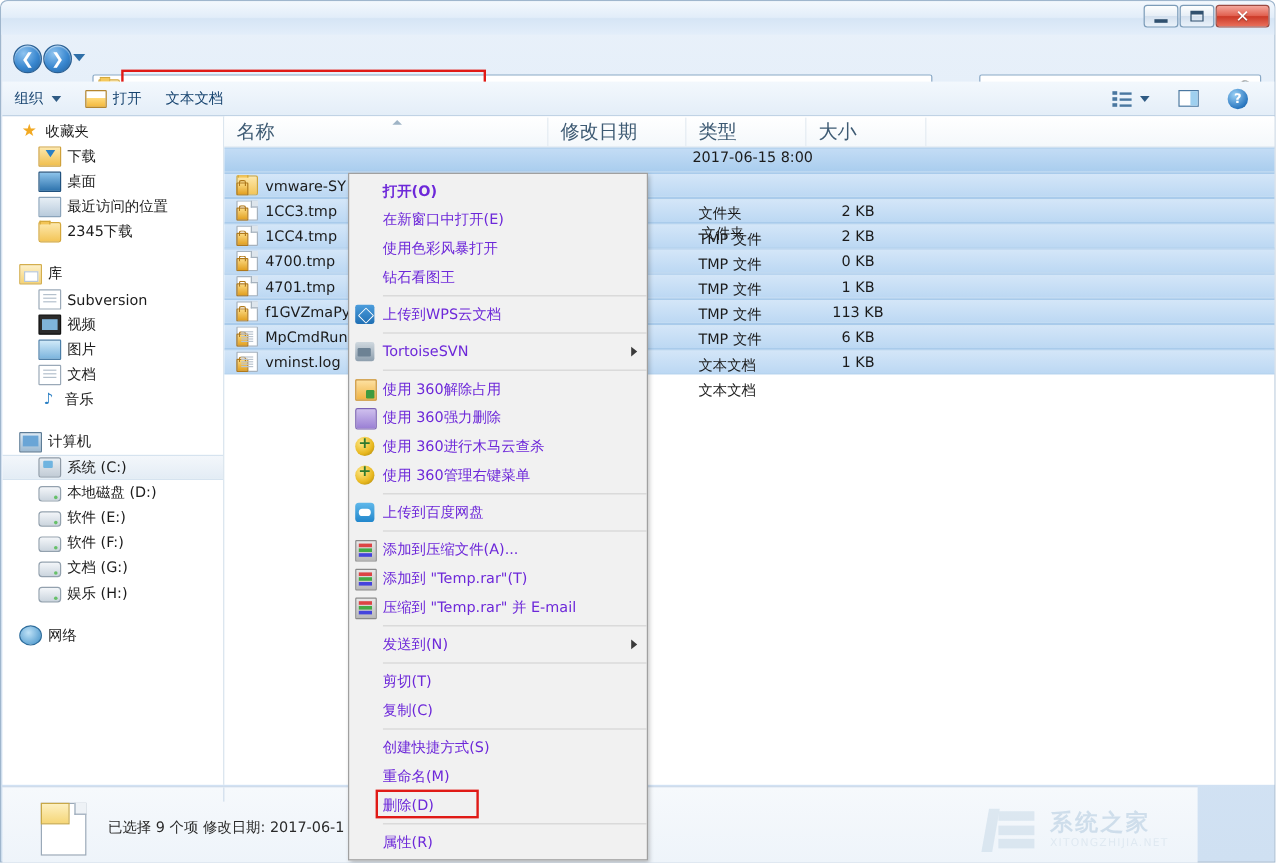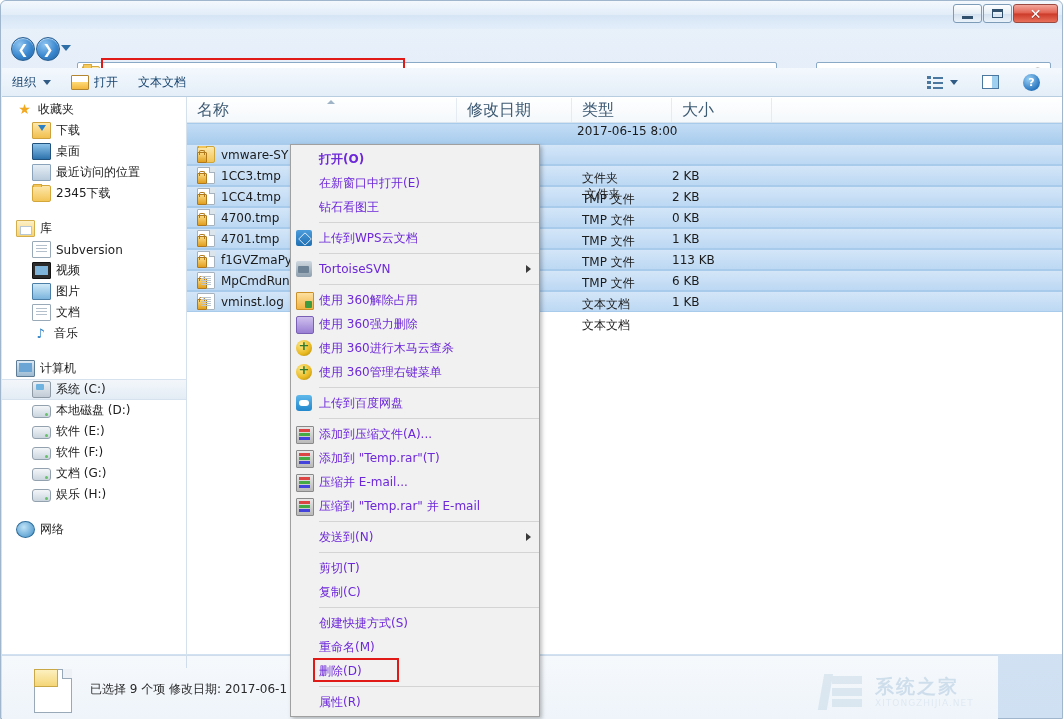--- a/index.html
+++ b/index.html
@@ -257,21 +257,21 @@
     box-sizing:border-box; cursor:default; font-size:12px; color:#1b1b1b;
   }
   .row.sel {
     background:linear-gradient(to bottom,#d4e6f8 0%,#bcd8f3 100%);
     border-top:1px solid #a9cbeb; border-bottom:1px solid #a9cbeb;
   }
   .row.sel.first { background:linear-gradient(to bottom,#c3dcf5 0%,#a9cdee 100%);flex-direction:column; }
   .cell-name{ width:270px; display:flex; align-items:center; padding-left:10px; box-sizing:border-box; overflow:hidden; white-space:nowrap;}
   .cell-date{ width:115px; padding-left:10px; box-sizing:border-box; white-space:nowrap;}
   .cell-type{ width:100px; padding-left:10px; box-sizing:border-box; white-space:nowrap;margin-top:48px;}
-  .cell-size{ width:100px; padding-right:14px; box-sizing:border-box; text-align:left; white-space:nowrap;}
+  .cell-size{ width:100px; padding-right:14px; box-sizing:border-box; text-align:center; white-space:nowrap;}
   .f-ico{ width:16px;height:15px;margin-right:6px;flex:none;position:relative;}
   .f-folder{ background:linear-gradient(to bottom,#fde8ac,#f3c558); border:1px solid #cfa63a; border-radius:1px 2px 2px 2px;}
   .f-folder:before{content:"";position:absolute;left:0;top:-2px;width:7px;height:2px;background:#f3c558;border:1px solid #cfa63a;border-bottom:none;}
   .f-file{ background:#ffffff; border:1px solid #a6b2be; border-radius:1px;}
   .f-file:before{content:"";position:absolute;right:-1px;top:-1px;width:5px;height:5px;background:#dde5ec;border-left:1px solid #a6b2be;border-bottom:1px solid #a6b2be;}
   .f-text{ background:#ffffff; border:1px solid #a6b2be; border-radius:1px;}
   .f-text:after{content:"";position:absolute;left:3px;top:3px;right:3px;height:1px;background:#b9c4cf;box-shadow:0 2px 0 #b9c4cf,0 4px 0 #b9c4cf,0 6px 0 #b9c4cf,0 8px 0 #b9c4cf;}
   .lock{
     position:absolute; left:-1px; bottom:-1px; width:8px;height:9px;
     background:linear-gradient(to bottom,#fbd87e,#e2a020); border:1px solid #b0791b; border-radius:1px;
@@ -689,20 +689,23 @@
   <div id="ctxmenu">
     <div id="ctx-gutter"></div>
     <div id="ctx-redbox" style="top: 513px; left: 22px; width: 86px; height: 24px;"></div>
   <div class="mi bold">
         <span>打开(O)</span>
       </div>
       <div class="mi">
         <span>在新窗口中打开(E)</span>
       </div>
       <div class="mi">
+        <span>使用色彩风暴打开</span>
+      </div>
+      <div class="mi">
         <span>钻石看图王</span>
       </div>
       <div class="msep"></div>
       <div class="mi">
         <span class="mi-icon ic-wps"></span>
         <span>上传到WPS云文档</span>
       </div>
       <div class="msep"></div>
       <div class="mi">
         <span class="mi-icon ic-svn"></span>
@@ -735,24 +738,20 @@
       <div class="mi">
         <span class="mi-icon ic-rar"></span>
         <span>添加到压缩文件(A)...</span>
       </div>
       <div class="mi">
         <span class="mi-icon ic-rar"></span>
         <span>添加到 "Temp.rar"(T)</span>
       </div>
       <div class="mi">
         <span class="mi-icon ic-rar"></span>
-        <span>压缩并 E-mail...</span>
-      </div>
-      <div class="mi">
-        <span class="mi-icon ic-rar"></span>
         <span>压缩到 "Temp.rar" 并 E-mail</span>
       </div>
       <div class="msep"></div>
       <div class="mi">
         <span>发送到(N)</span>
         <i class="mi-arrow"></i>
       </div>
       <div class="msep"></div>
       <div class="mi">
         <span>剪切(T)</span>

